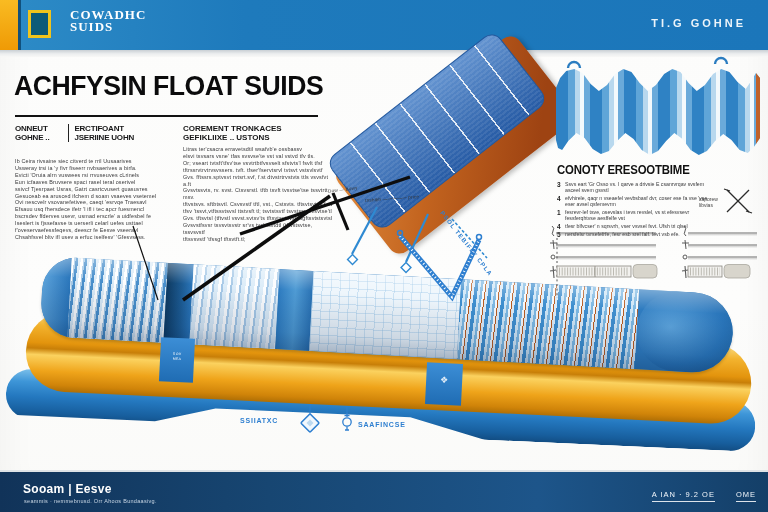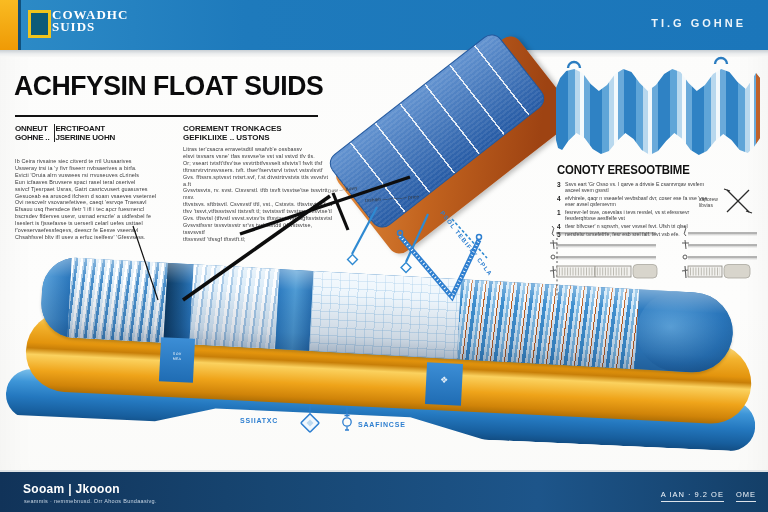--- a/index.html
+++ b/index.html
@@ -8,37 +8,37 @@
         background:linear-gradient(180deg,#f3f4f3 0,#fcfcfb 14px,#fdfdfc 60%,#fafaf8 100%);
         box-shadow:inset 0 0 40px rgba(0,0,0,.05);}
   
   .header{position:absolute;left:0;top:0;width:768px;height:50px;
           background:linear-gradient(180deg,#f9bb22,#ef9a05);}
   .header-blue{position:absolute;left:18px;top:0;right:0;bottom:0;
           background:linear-gradient(90deg,#2c8ac6 0%,#1e7abc 30%,#1b76ba 100%);
           border-left:3px solid #11507c;}
   .logo{position:absolute;left:28px;top:10px;width:23px;height:28px;
         background:#0d5b78;border:3px solid #f0c41c;box-sizing:border-box;}
-  .brand{position:absolute;left:52px;top:9px;color:#fff;
+  .brand{position:absolute;left:70px;top:9px;color:#fff;
          font-family:"Liberation Serif",serif;font-weight:bold;
          font-size:13px;line-height:12px;letter-spacing:1px;}
   .header-right{position:absolute;right:22px;top:17px;color:#ecf4fa;
          font-size:11px;font-weight:bold;letter-spacing:3px;}
   .divider-strip{position:absolute;left:0;top:50px;width:768px;height:7px;
          background:linear-gradient(180deg,#c9cfd4,#eceeef 55%,#f8f8f7);}
   
   .title{position:absolute;left:14px;top:70px;margin:0;font-size:28px;font-weight:800;
          color:#0b0b0c;letter-spacing:-0.5px;transform:scaleX(.95);transform-origin:left;}
   .title-rule{position:absolute;left:15px;top:115px;width:303px;height:2px;background:#121212;}
   .ml{white-space:pre-line;}
   .col1{position:absolute;left:15px;top:124px;width:163px;}
   .col2{position:absolute;left:183px;top:124px;width:151px;}
-  .col-head{display:flex;gap:5px;margin-bottom:16px;}
+  .col-head{display:flex;gap:19px;margin-bottom:16px;}
   .col-head .cell{font-size:8px;line-height:9px;font-weight:bold;color:#161617;letter-spacing:-.2px;}
-  .col-head .cell.b{border-left:1.5px solid #222;}
+  .col-head .cell.b{border-left:1.5px solid #222;padding-left:5px;}
   .col2 .head{font-size:8px;line-height:9px;font-weight:bold;color:#161617;margin-bottom:4px;}
   .col-body{font-size:5.4px;line-height:6.9px;color:#38383a;letter-spacing:.15px;}
   
   .pad{position:absolute;left:340px;top:91px;width:230px;height:108px;border-radius:12px;
        transform:rotate(-38deg);z-index:2;
        background:linear-gradient(135deg,#e08a3c 0%,#c3641f 40%,#9e4312 85%);
        box-shadow:2px 3px 5px rgba(0,0,0,.25);}
   .mat{position:absolute;left:330px;top:86px;width:214px;height:90px;border-radius:12px;
        transform:rotate(-38deg);z-index:3;border:1px solid #24589c;box-sizing:border-box;
        background-color:#2f6fc0;
@@ -97,21 +97,21 @@
        color:rgba(255,255,255,.85);font-size:9px;text-align:center;padding-top:12px;box-sizing:border-box;}
   .flab{position:absolute;color:#2e7fd0;font-size:7px;font-weight:bold;letter-spacing:.8px;z-index:10;}
   
   .overlay{position:absolute;left:0;top:0;width:768px;height:512px;z-index:9;pointer-events:none;}
   
   .footer{position:absolute;left:0;top:470px;width:768px;height:42px;
        background:linear-gradient(90deg,#113359 0%,#174672 35%,#1d558a 70%,#143f68 100%);
        border-top:2px solid #dfe3e6;}
   .f-title{position:absolute;left:23px;top:10px;color:#fff;font-size:12px;font-weight:bold;letter-spacing:.3px;}
   .f-sub{position:absolute;left:24px;top:26px;color:#c9d7e5;font-size:5.5px;letter-spacing:.3px;}
-  .f-right{position:absolute;right:12px;top:18px;display:flex;gap:12px;color:#f2f7fc;font-size:7.5px;letter-spacing:1px;}
+  .f-right{position:absolute;right:12px;top:18px;display:flex;gap:21px;color:#f2f7fc;font-size:7.5px;letter-spacing:1px;}
   .f-right span{border-bottom:1px solid rgba(255,255,255,.85);padding-bottom:2px;}
 </style>
 </head>
 <body>
 
 <div class="page">
 
   <div class="header">
     <div class="header-blue"></div>
     <div class="logo"></div>
@@ -295,21 +295,21 @@
       <rect x="303.5" y="416.5" width="13" height="13" rx="1" transform="rotate(45 310 423)" fill="#f2f8fd" stroke-width="1.6"></rect>
       <rect x="307.5" y="420.5" width="5" height="5" transform="rotate(45 310 423)" fill="#bcd9f0" stroke="none"></rect>
       <g stroke-width="1.3">
         <circle cx="347" cy="422" r="4.2"></circle>
         <path d="M347,413 v4 M344.5,415.5 h5 M347,426.5 v4 M345,430 h4"></path>
       </g>
     </g>
   </svg>
 
   <div class="footer">
-    <div class="f-title">Sooam | Jkooon</div>
+    <div class="f-title">Sooam | Eesve</div>
     <div class="f-sub">seammis · nemmebnusd. Orr Ahoos Bundaasivg.</div>
     <div class="f-right">
       <span>A IAN · 9.2 OE</span>
       <span>OME</span>
     </div>
   </div>
 
 </div>
 
 </body></html>

